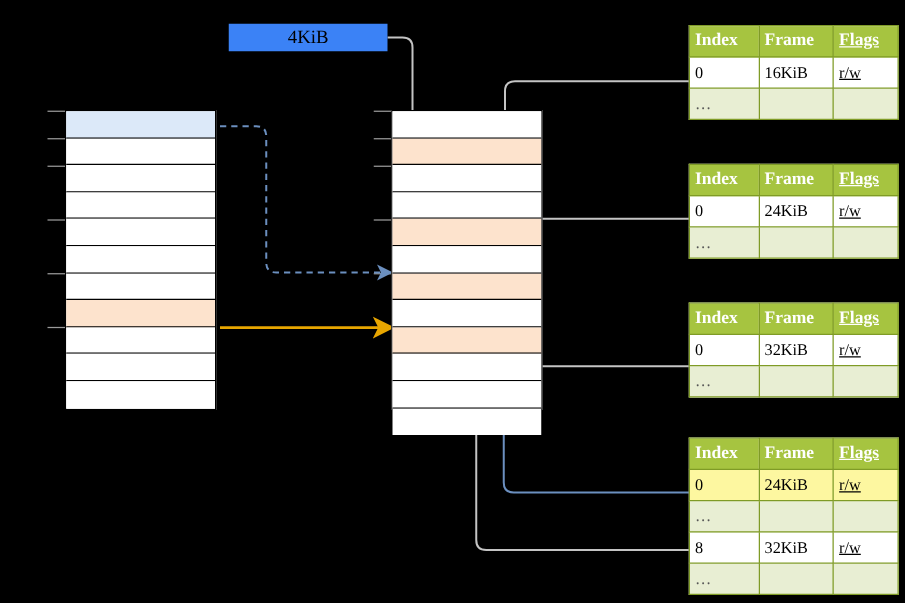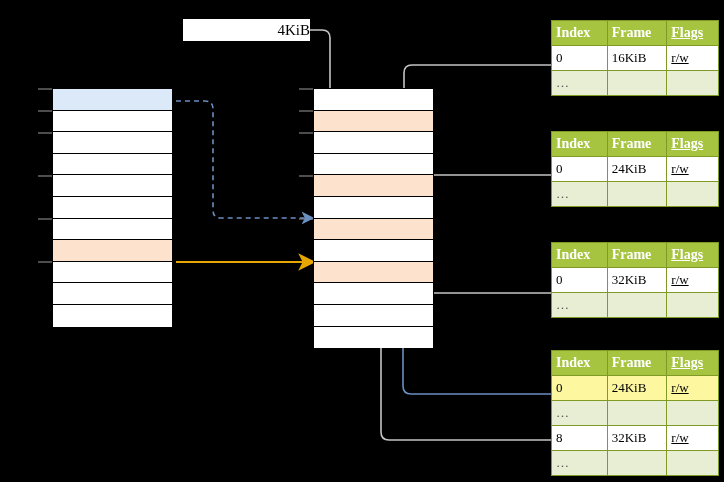--- a/index.html
+++ b/index.html
@@ -10,25 +10,25 @@
     position:relative;
     overflow:hidden;
   }
   #canvas{position:absolute;left:0;top:0;width:724px;height:482px;}
   svg.layer{position:absolute;left:0;top:0;width:724px;height:482px;pointer-events:none;}
 
   
   .size-label{
     position:absolute;
     box-sizing:border-box;
-    background:#ffffff;
+    background:#3b82f6;
     color:#000;
     font-size:15px;
     line-height:22px;
-    text-align:right;
+    text-align:center;
     border:0;
   }
 
   
   .memtable{
     position:absolute;
     box-sizing:border-box;
     border:1px solid #000;
     background:#fff;
   }

